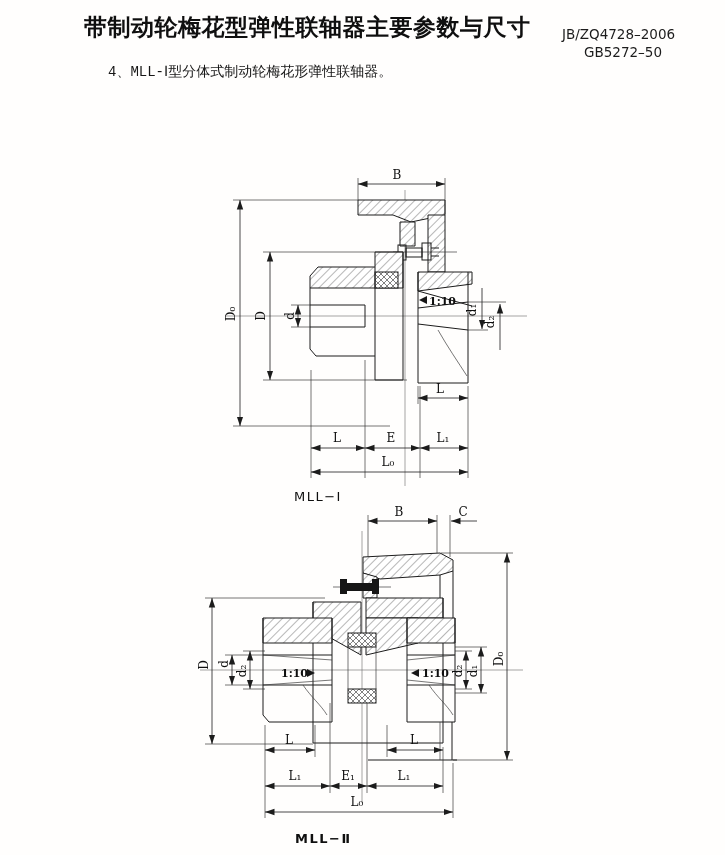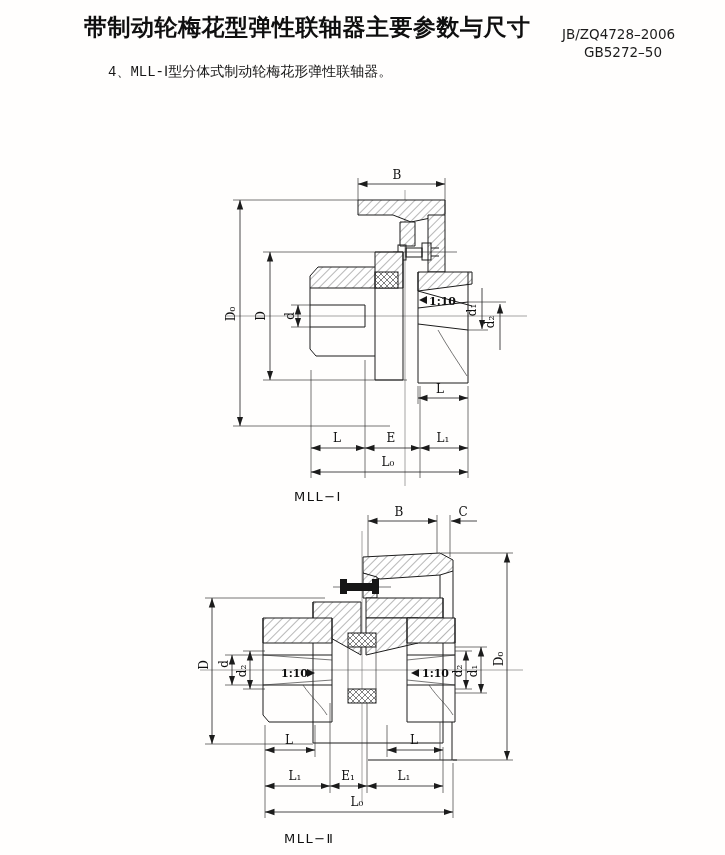--- a/index.html
+++ b/index.html
@@ -9,21 +9,21 @@
          font-family:"DejaVu Sans",sans-serif;letter-spacing:.5px;color:#0f0f0f;}
   .std{position:absolute;font-size:13.5px;font-family:"DejaVu Sans",sans-serif;color:#1c1c1c;}
   .std1{left:562px;top:26px;}
   .std2{left:584px;top:44px;}
   .note{position:absolute;left:78px;font-size:14px;font-family:Liberation Mono, monospace;color:#161616;margin-left:30px;}
   .note4{top:63px;}
   .note5{top:85px;}
   .caption{position:absolute;font-size:13px;font-family:"DejaVu Sans",sans-serif;
            letter-spacing:1.5px;color:#0f0f0f;}
   .cap1{left:294px;top:489px;}
-  .cap2{left:284px;top:831px;}
+  .cap2{left:295px;top:831px;font-weight:bold;}
   svg{position:absolute;}
   #fig1{left:195px;top:148px;}
   #fig2{left:185px;top:503px;}
   .ln{stroke:#1c1c1c;stroke-width:1;fill:none;}
   .thin{stroke:#3c3c3c;stroke-width:.7;fill:none;}
   .ext{stroke:#2c2c2c;stroke-width:.65;fill:none;}
   .dim{stroke:#1c1c1c;stroke-width:.8;fill:none;}
   .cl{stroke:#6a6a6a;stroke-width:.6;fill:none;}
   .hp1{fill:url(#ha1);stroke:#1c1c1c;stroke-width:1;}
   .xp1{fill:url(#hx1);stroke:#1c1c1c;stroke-width:1;}

